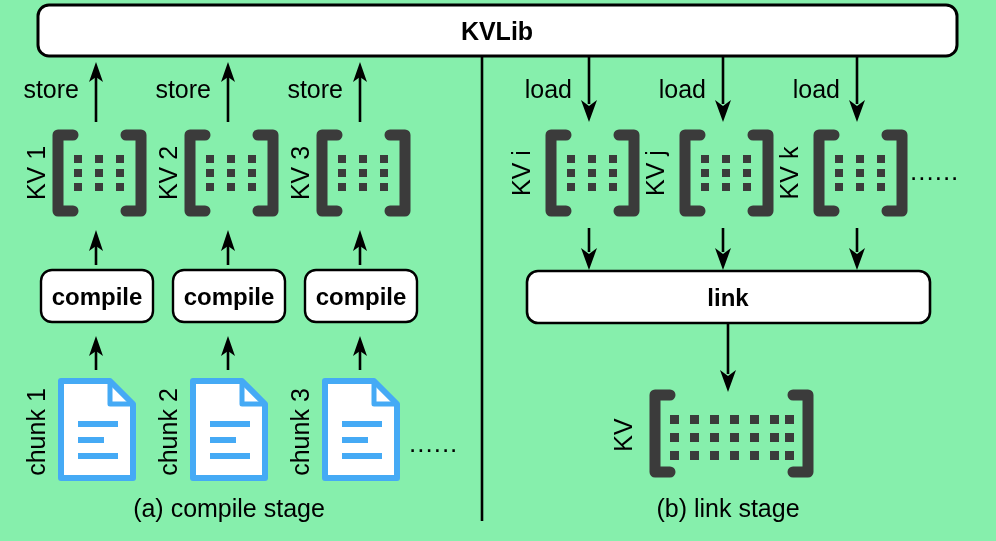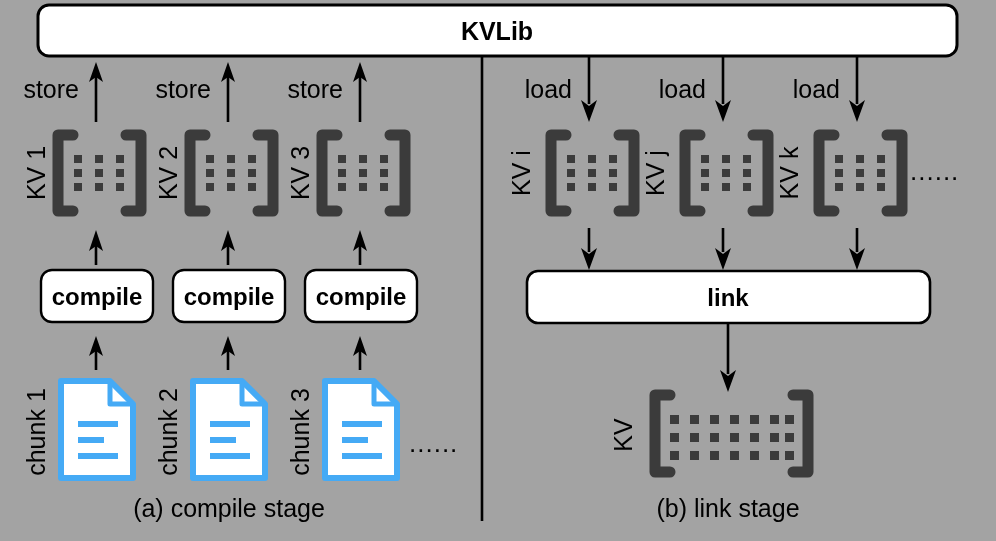--- a/index.html
+++ b/index.html
@@ -4,21 +4,21 @@
 <style>
   html, body {
     margin: 0;
     padding: 0;
     background: #ffffff;
   }
   #canvas {
     position: relative;
     width: 996px;
     height: 541px;
-    background: #a3a3a3;
+    background: #86efac;
     font-family: "Liberation Sans", sans-serif;
     overflow: hidden;
   }
   svg { display: block; }
   .txt {
     font-family: "Liberation Sans", sans-serif;
     fill: #000000;
   }
   .box-label {
     font-weight: bold;

